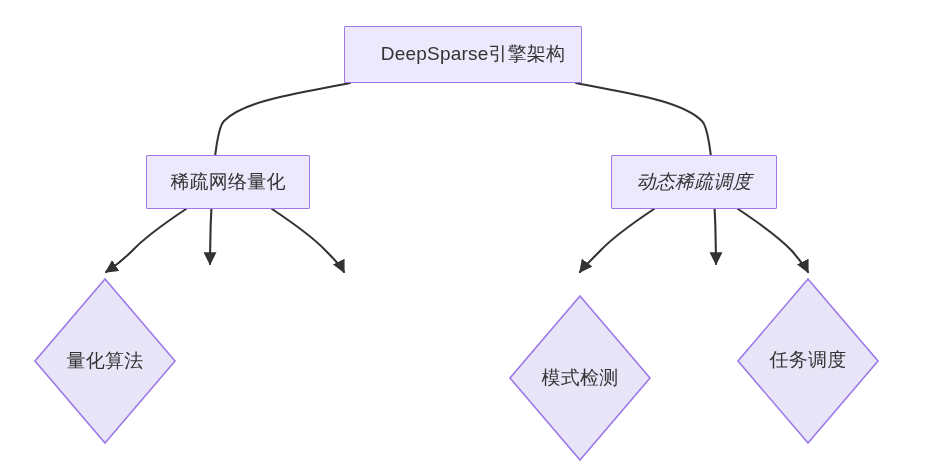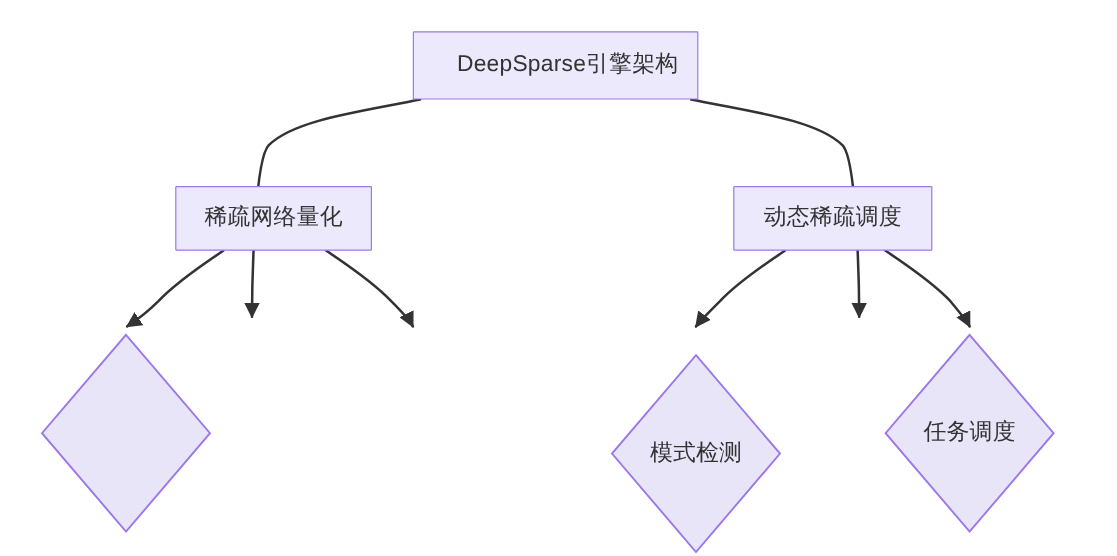--- a/index.html
+++ b/index.html
@@ -96,28 +96,29 @@
   </svg>
 
   <div class="node node-rect" style="left:344px; top:26px; width:238px; height:57px;padding-left:20px;">
     <span class="node-label">DeepSparse引擎架构</span>
   </div>
 
   <div class="node node-rect" style="left:146px; top:155px; width:164px; height:54px;">
     <span class="node-label">稀疏网络量化</span>
   </div>
 
-  <div class="node node-rect" style="left:611px; top:155px; width:166px; height:54px;">
+  <div class="node node-rect" style="left:611px; top:155px; width:166px; height:54px;font-style:italic;">
     <span class="node-label">动态稀疏调度</span>
   </div>
 
   <div class="node node-diamond" style="left:33px; top:277px; width:144px; height:168px;">
     <svg class="diamond-svg" viewBox="0 0 144 168" preserveAspectRatio="none" xmlns="http://www.w3.org/2000/svg">
       <polygon class="diamond-poly" points="72,2 142,84 72,166 2,84"></polygon>
     </svg>
+    <span class="node-label diamond-label">量化算法</span>
   </div>
 
 
   <div class="node node-diamond" style="left:508px; top:294px; width:144px; height:168px;">
     <svg class="diamond-svg" viewBox="0 0 144 168" preserveAspectRatio="none" xmlns="http://www.w3.org/2000/svg">
       <polygon class="diamond-poly" points="72,2 142,84 72,166 2,84"></polygon>
     </svg>
     <span class="node-label diamond-label">模式检测</span>
   </div>
 

